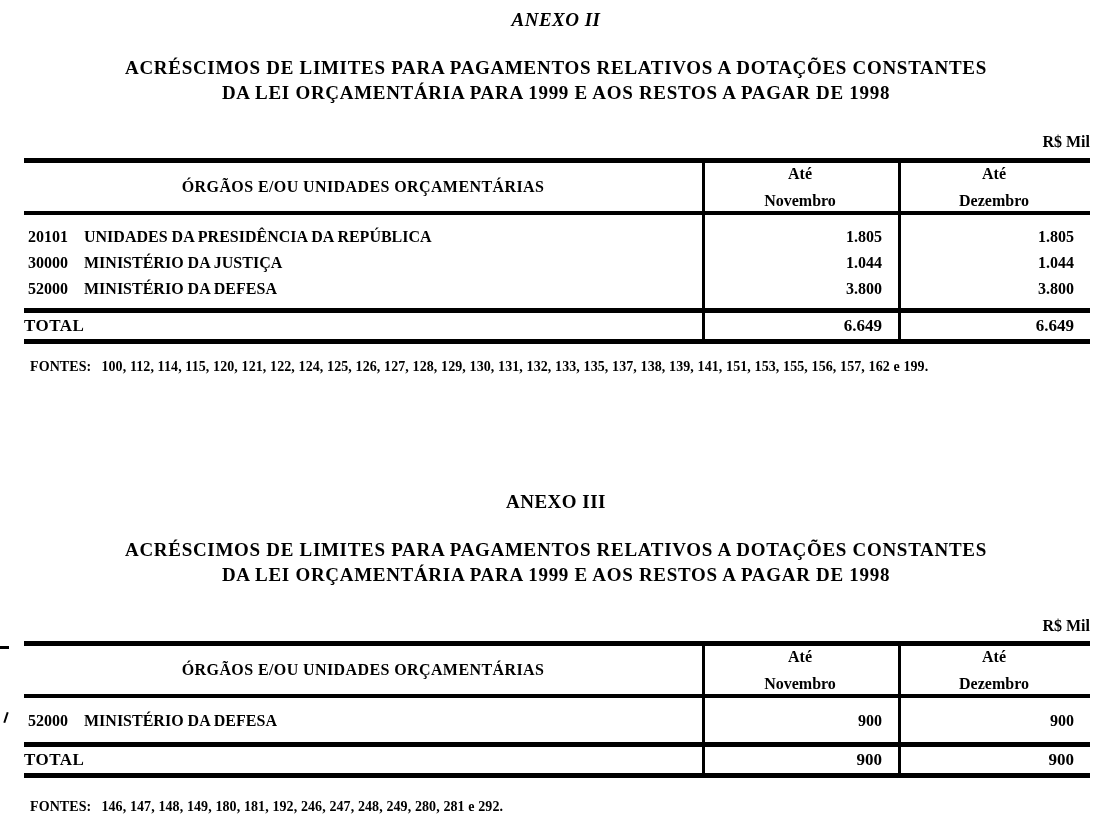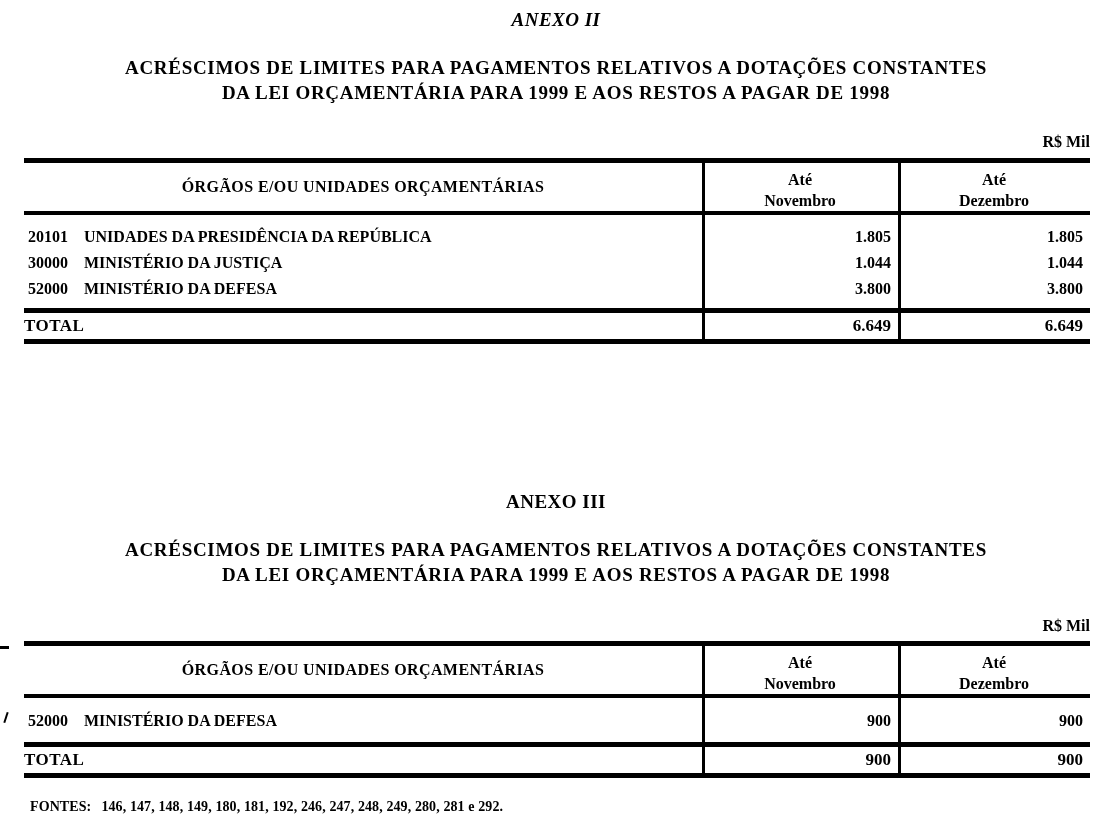--- a/index.html
+++ b/index.html
@@ -27,29 +27,29 @@
   .vline{position:absolute;top:0;bottom:0;width:3px;background:#000;}
   .v1{left:678px;}
   .v2{left:874px;}
   .grid-row{display:grid;grid-template-columns:678px 196px 192px;}
   .thead{border-bottom:4px solid #000;height:48px;}
   .th-main{
     display:flex;align-items:center;justify-content:center;
     font-size:16px;letter-spacing:0.4px;
   }
   .th-col{
-    display:flex;flex-direction:column;align-items:center;justify-content:flex-end;
+    display:flex;flex-direction:column;align-items:center;justify-content:space-between;
     font-size:16px;line-height:21px;
   }
   .tbody{padding:9px 0 6px 0;}
   .tbody2{padding:10px 0 8px 0;}
   .trow{height:26px;line-height:26px;font-size:16px;}
   .td-name{display:flex;padding-left:4px;}
   .td-code{width:56px;flex:0 0 56px;}
-  .td-num{text-align:right;padding-right:7px;}
+  .td-num{text-align:right;padding-right:16px;}
   .tfoot{border-top:5px solid #000;height:26px;line-height:26px;font-size:17px;}
   .td-total{text-align:left;letter-spacing:0.5px;}
 
   .artifact-dash{position:absolute;left:0px;top:646px;width:9px;height:3px;background:#000;}
   .artifact-tick{position:absolute;left:5px;top:712px;width:2px;height:11px;background:#000;transform:rotate(18deg);}
 </style>
 </head>
 <body>
 
 <div class="page">
@@ -106,20 +106,23 @@
       </div>
     </div>
 
     <div class="grid-row tfoot">
       <div class="td-total">TOTAL</div>
       <div class="td-num">6.649</div>
       <div class="td-num">6.649</div>
     </div>
   </div>
 
+  <div class="fontes" style="top:359px;">
+    <span class="fontes-label">FONTES:</span><span>100, 112, 114, 115, 120, 121, 122, 124, 125, 126, 127, 128, 129, 130, 131, 132, 133, 135, 137, 138, 139, 141, 151, 153, 155, 156, 157, 162 e 199.</span>
+  </div>
 
   <div class="centered anexo-title" style="top:491px;">ANEXO III</div>
 
   <div class="centered subtitle" style="top:537px;">
     <div>ACRÉSCIMOS DE LIMITES PARA PAGAMENTOS RELATIVOS A DOTAÇÕES CONSTANTES</div>
     <div>DA LEI ORÇAMENTÁRIA PARA 1999 E AOS RESTOS A PAGAR DE 1998</div>
   </div>
 
   <div class="unit-label" style="top:617px;">R$ Mil</div>
 

